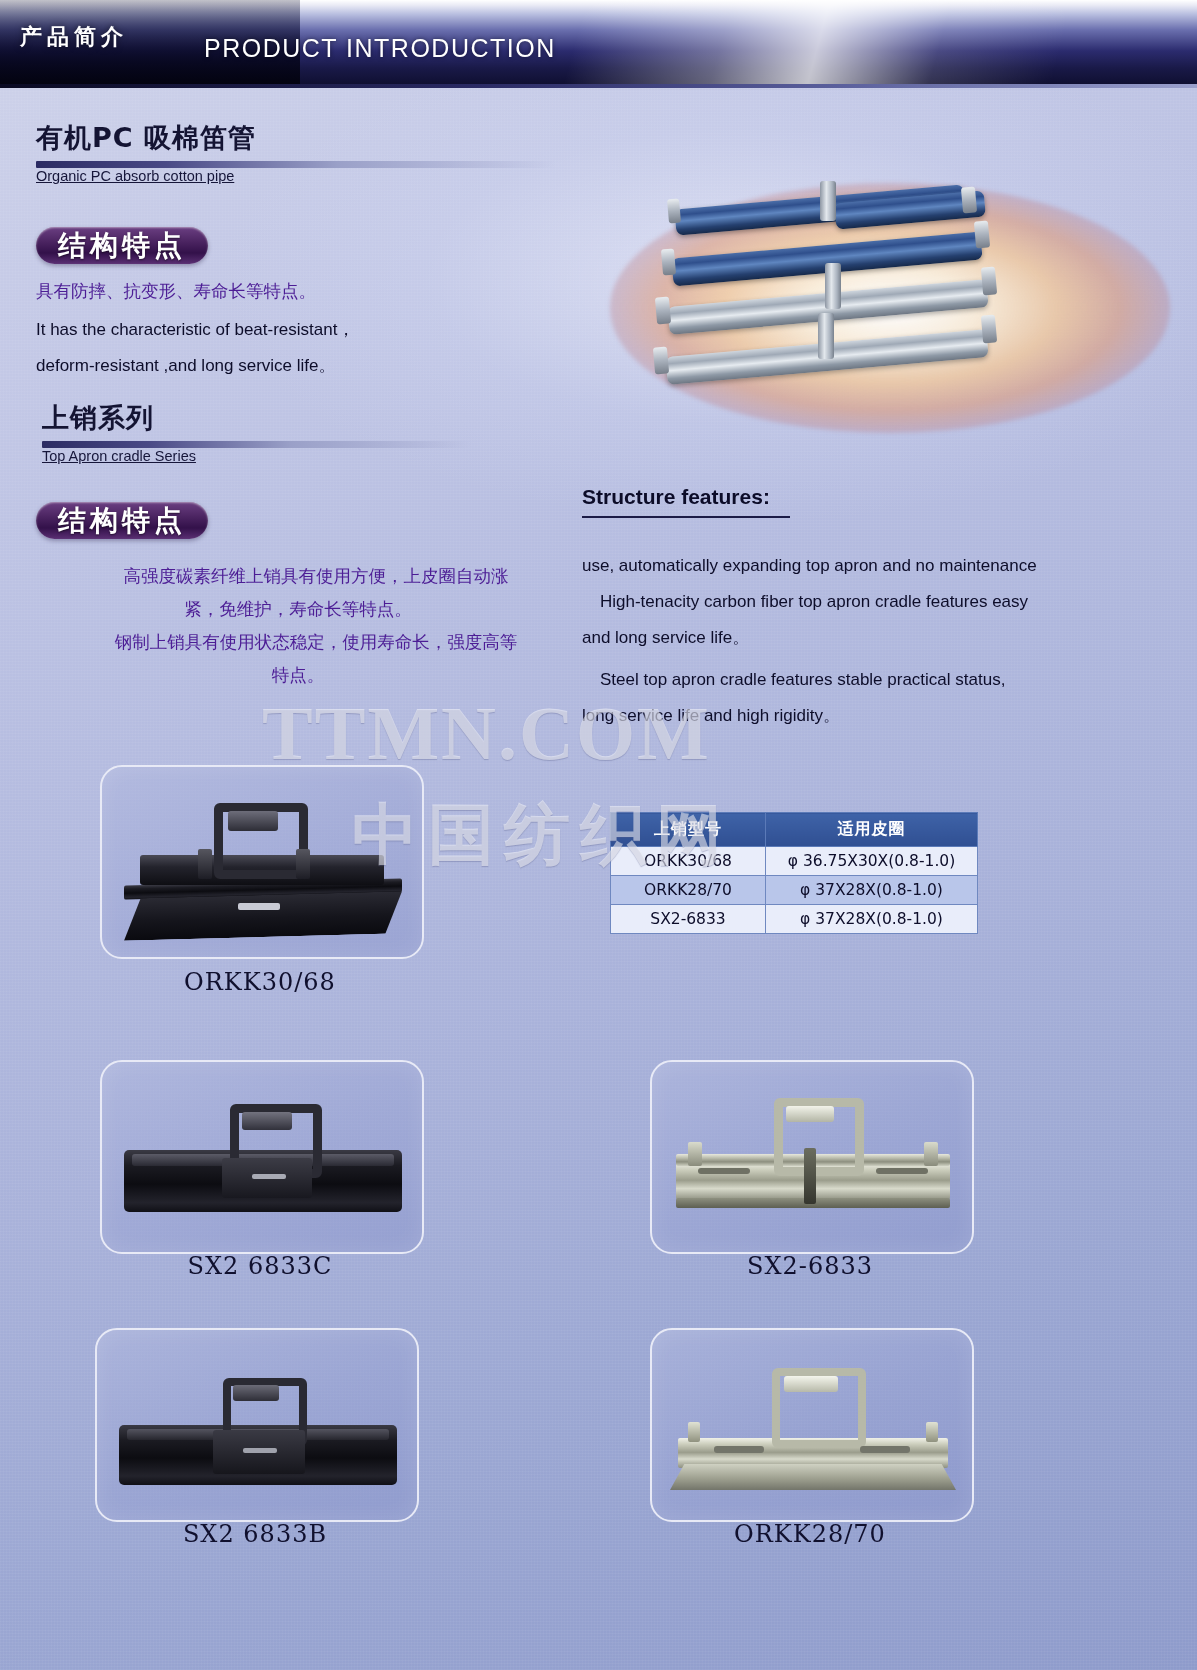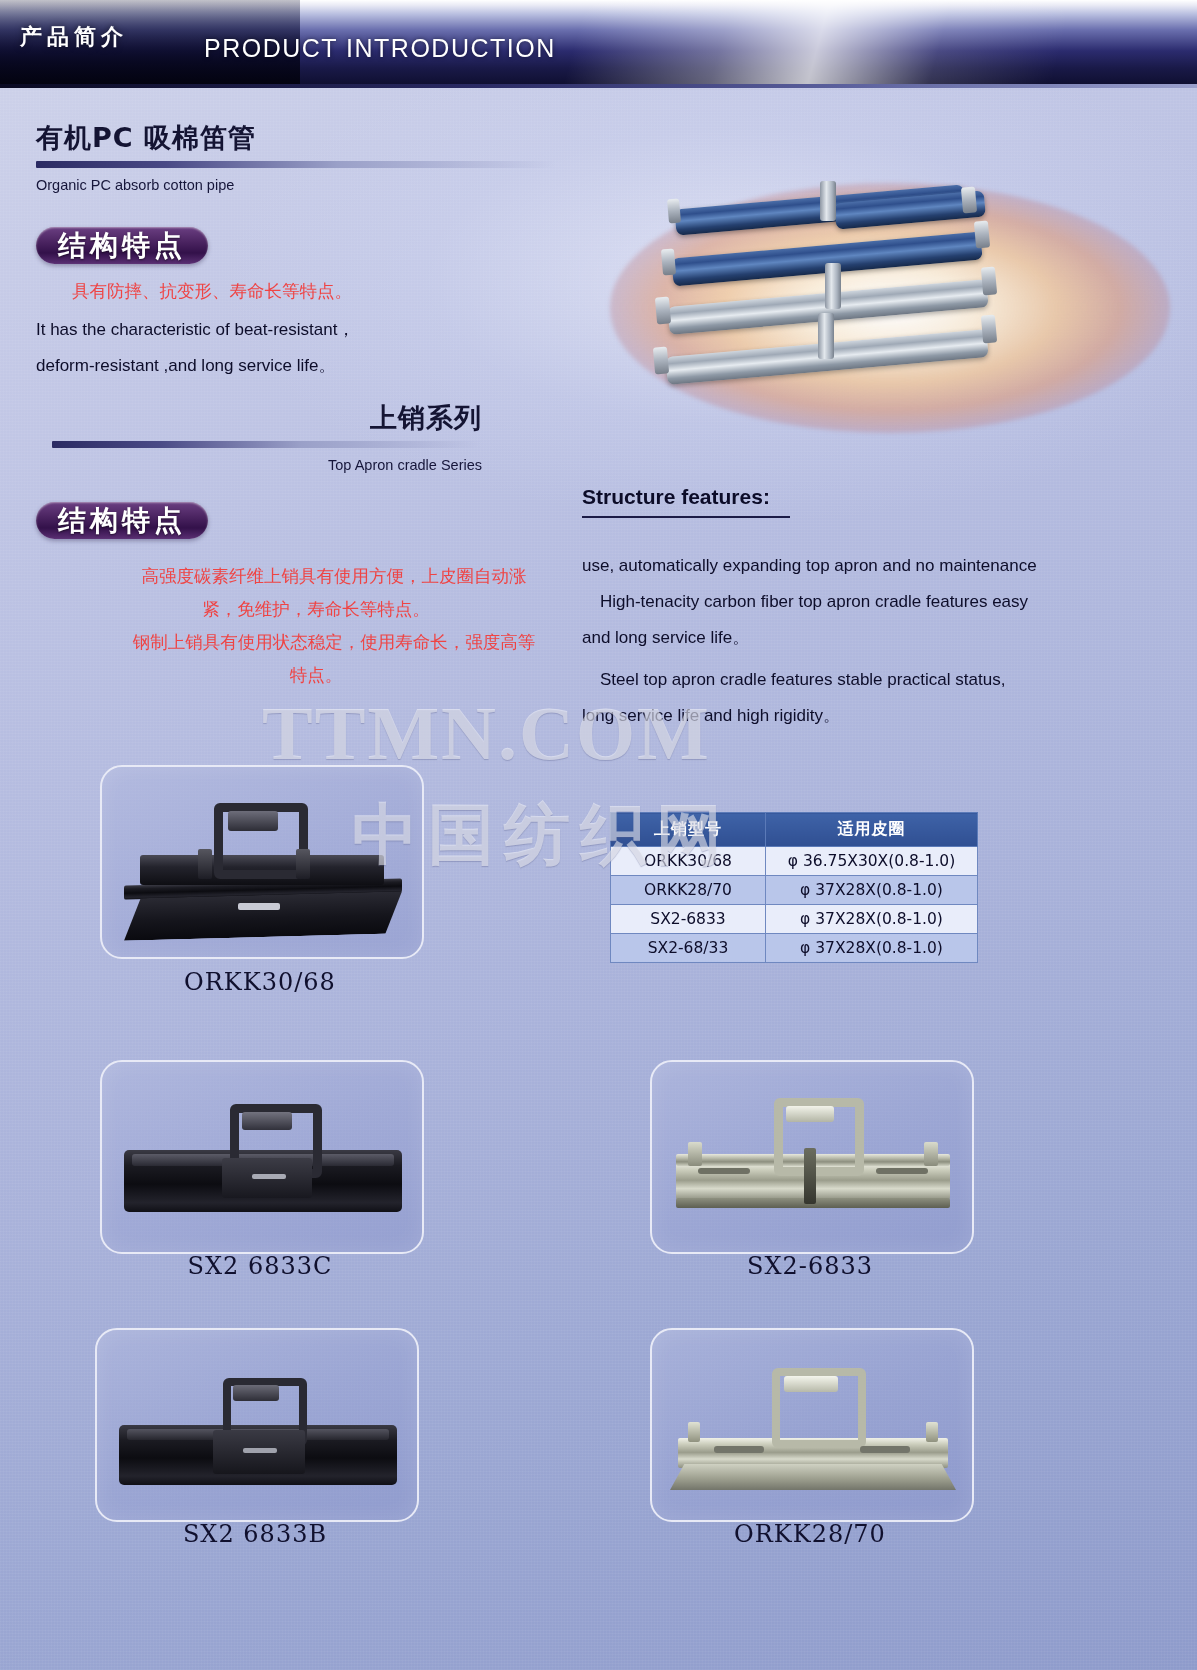--- a/index.html
+++ b/index.html
@@ -98,25 +98,25 @@
     letter-spacing: 1px;
     white-space: nowrap;
   }
   .sec-title .rule {
     margin-top: 5px;
     height: 7px;
     background: linear-gradient(to right, #2b2b63 0%, #4a4a86 25%, #9aa0c8 58%, rgba(200,205,232,0) 100%);
     border-radius: 1px;
   }
   .sec-title .en {
-    margin-top: 9px;
     font-size: 14.5px;
     color: #16163a;
     font-family: "Liberation Sans", sans-serif;
     white-space: nowrap;
+    text-decoration: underline;
   }
 
   
   .pill {
     position: absolute;
     width: 172px;
     height: 37px;
     border-radius: 19px;
     background: linear-gradient(to bottom, #6b3f82 0%, #4b2461 40%, #33114a 70%, #5a2f73 100%);
     box-shadow: inset 0 1px 2px rgba(255,255,255,0.45), 0 2px 4px rgba(40,30,70,0.35);
@@ -139,22 +139,21 @@
   
   .body-text {
     position: absolute;
     z-index: 4;
     color: #101030;
   }
   .p-cn {
     font-size: 17.5px;
     line-height: 33px;
     font-family: "DejaVu Sans", "Liberation Sans", sans-serif;
-    color: #ef4444;
-    margin-left: 36px;
+    color: #4c1d95;
   }
   .p-en {
     font-size: 17px;
     line-height: 36px;
     font-family: "Liberation Sans", sans-serif;
     color: #0d0d2a;
   }
 
   .sf-head {
     position: absolute;
@@ -354,21 +353,21 @@
 
   <div class="pipe silver" style="left:76px; top:168px; width:322px; height:28px; transform:rotate(-5deg);"></div>
   <div class="cap" style="left:64px; top:172px; width:14px; height:27px; transform:rotate(-5deg);"></div>
   <div class="cap" style="left:392px; top:140px; width:14px; height:28px; transform:rotate(-5deg);"></div>
 
   <div class="stem" style="left:230px; top:6px; width:16px; height:40px;"></div>
   <div class="stem" style="left:235px; top:88px; width:16px; height:46px;"></div>
   <div class="stem" style="left:228px; top:138px; width:16px; height:46px;"></div>
 </div>
 
-<div class="sec-title" style="left:52px; top:400px; width:430px;text-align:right;">
+<div class="sec-title" style="left:42px; top:400px; width:430px;">
   <div class="cn">上销系列</div>
   <div class="rule"></div>
   <div class="en">Top Apron cradle Series</div>
 </div>
 
 <div class="pill" style="left:36px; top:502px;">
   <div class="pill-text">结构特点</div>
 </div>
 
 <div class="body-text" style="left:38px; top:560px; width:520px;text-align:center;">
@@ -414,24 +413,20 @@
       <td>φ 36.75X30X(0.8-1.0)</td>
     </tr>
     <tr class="even">
       <td class="col0">ORKK28/70</td>
       <td>φ 37X28X(0.8-1.0)</td>
     </tr>
     <tr class="odd">
       <td class="col0">SX2-6833</td>
       <td>φ 37X28X(0.8-1.0)</td>
     </tr>
-    <tr class="even">
-      <td class="col0">SX2-68/33</td>
-      <td>φ 37X28X(0.8-1.0)</td>
-    </tr>
   </tbody>
 </table>
 
 <div class="card" style="left:100px; top:1060px; width:320px; height:190px;">
   <div class="pt blackbar" style="left:22px; top:88px; width:278px; height:62px; border-radius:5px;"></div>
   <div class="pt" style="left:30px; top:92px; width:262px; height:12px; background:linear-gradient(to bottom,#5b5b67,#2a2a33); border-radius:3px;"></div>
   <div class="pt handle-ring" style="left:128px; top:42px; width:74px; height:56px;"></div>
   <div class="pt" style="left:140px; top:50px; width:50px; height:18px; background:linear-gradient(to bottom,#73737f,#31313b); border-radius:3px;"></div>
   <div class="pt" style="left:120px; top:96px; width:90px; height:40px; background:linear-gradient(to bottom,#3c3c46,#18181f); border-radius:3px;"></div>
   <div class="pt" style="left:150px; top:112px; width:34px; height:5px; background:#a8aab4; border-radius:2px;"></div>

